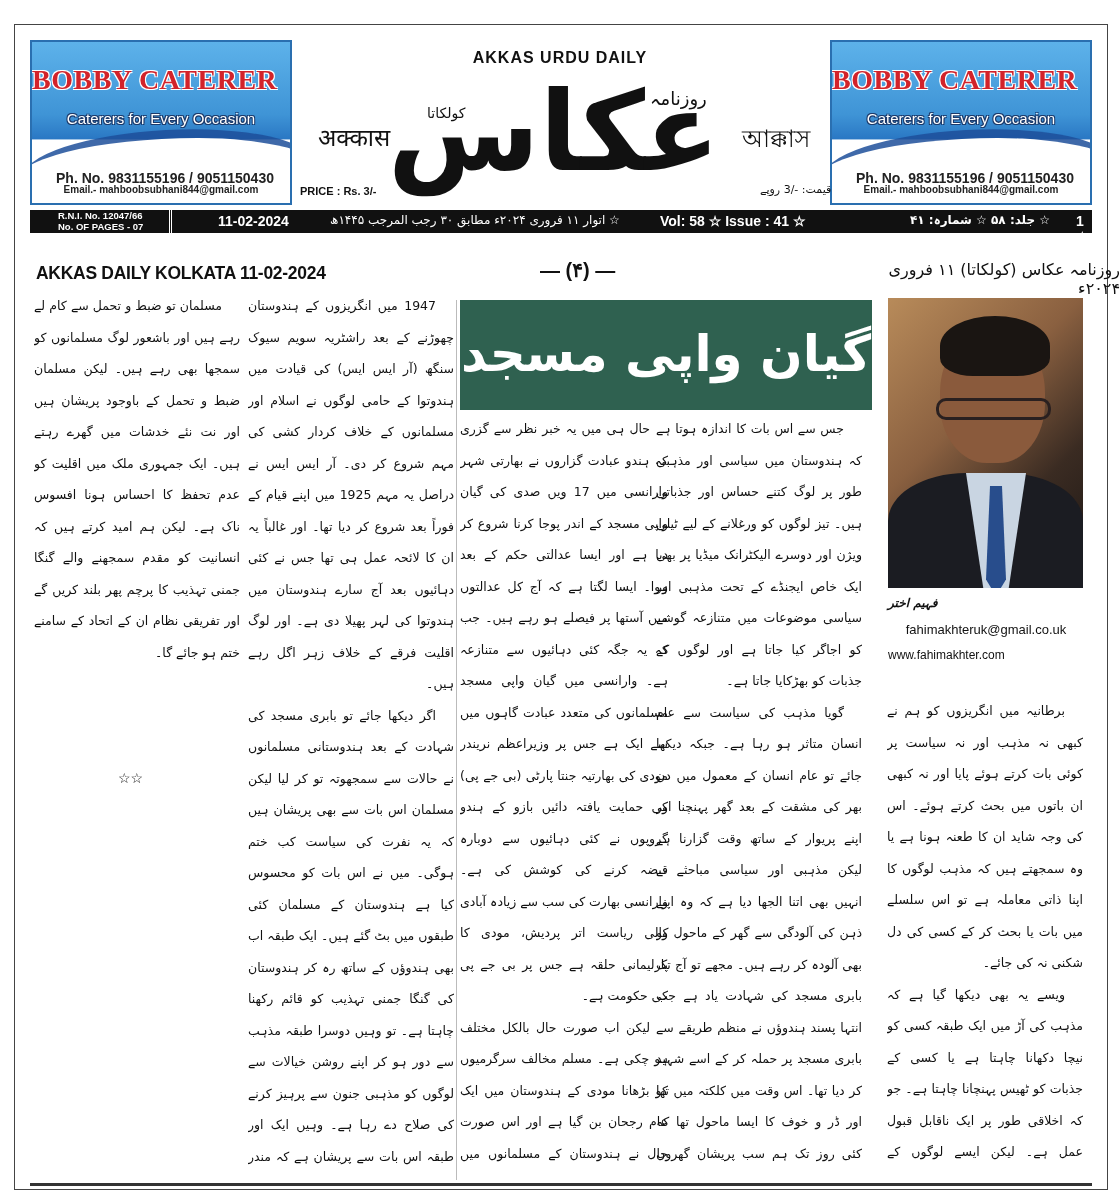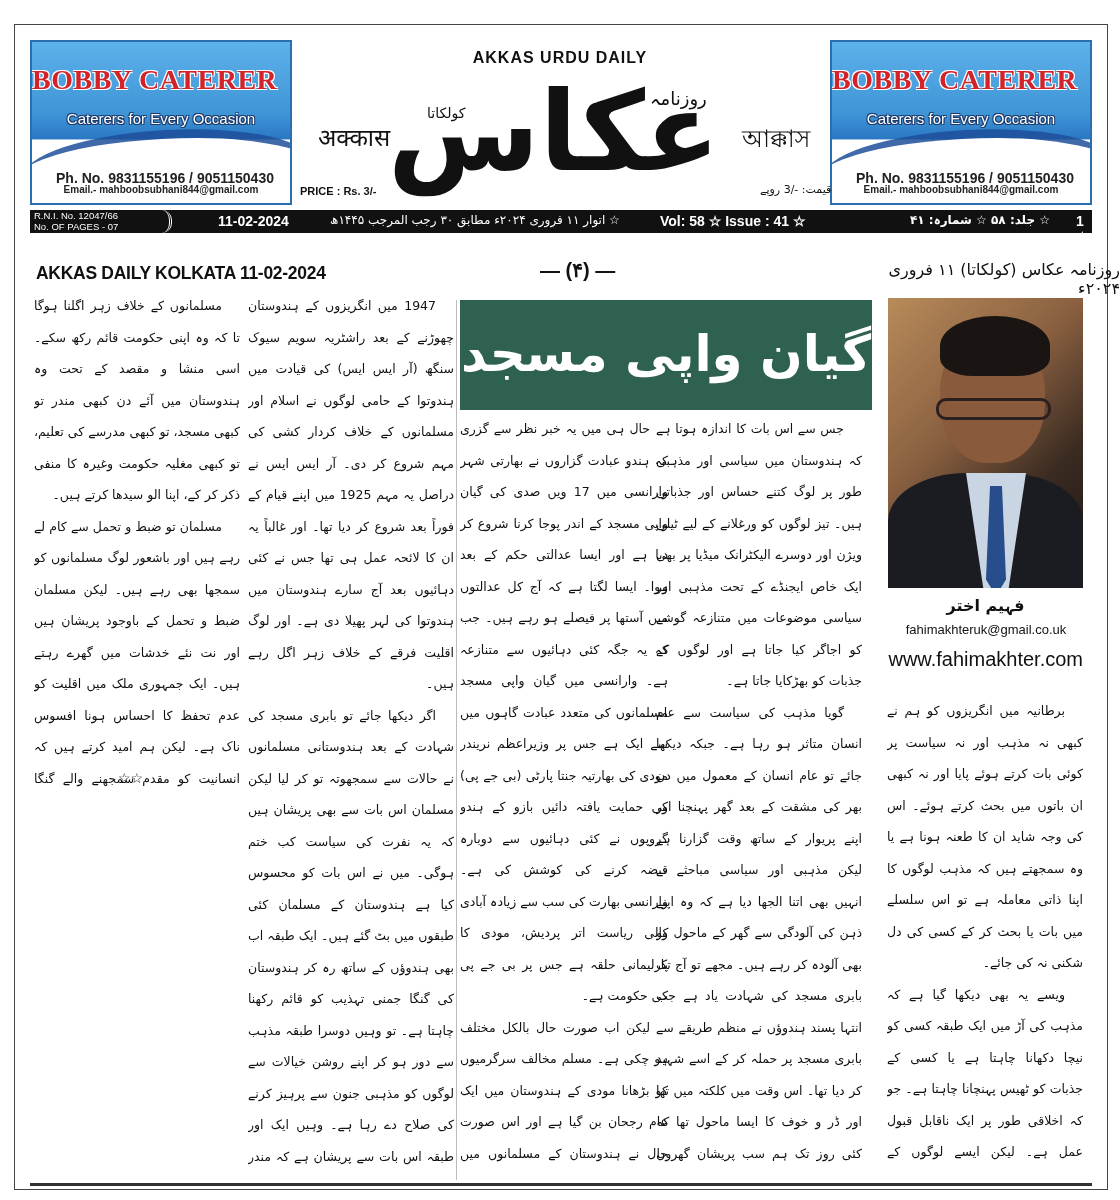--- a/index.html
+++ b/index.html
@@ -31,21 +31,21 @@
         font-family: "DejaVu Sans", sans-serif; font-size: 110px; line-height: 140px; font-weight: bold; direction: rtl; }
   .mast-kolkata { position: absolute; top: 90px; left: 427px; font-family: "DejaVu Sans", sans-serif; font-size: 14px; direction: rtl; margin-top: 15px; }
   .mast-roznama { position: absolute; top: 88px; left: 650px; font-family: "DejaVu Sans", sans-serif; font-size: 18px; direction: rtl; }
   .mast-hindi { position: absolute; top: 120px; left: 318px; font-family: Liberation Mono, monospace; font-size: 24px; }
   .mast-bangla { position: absolute; top: 120px; left: 742px; font-family: "DejaVu Sans", sans-serif; font-size: 24px; }
   .price-en { position: absolute; top: 185px; left: 300px; font-size: 11px; font-weight: bold; }
   .price-ur { position: absolute; top: 183px; left: 760px; font-size: 11px; direction: rtl; font-family: "DejaVu Sans", sans-serif; }
 
   
   .infobar { position: absolute; top: 210px; left: 30px; width: 1062px; height: 23px; background: #111; color: #fff; }
-  .rni { position: absolute; top: 0px; left: 0; width: 142px; height: 23px; background: #111; color: #fff; font-size: 9.5px; font-weight: normal; line-height: 10.5px; padding: 1px 0 0 4px; border-right: 3px double #fff; border-radius: 10px; }
+  .rni { position: absolute; top: 0px; left: 0; width: 142px; height: 23px; background: #111; color: #fff; font-size: 9.5px; font-weight: bold; line-height: 10.5px; padding: 1px 0 0 28px; border-right: 3px double #fff; }
   .info-date { position: absolute; top: 3px; left: 188px; font-size: 14px; font-weight: bold; }
   .info-urdu-date { position: absolute; top: 3px; left: 300px; font-size: 12px; direction: rtl; font-family: "DejaVu Sans", sans-serif; }
   .info-vol { position: absolute; top: 3px; left: 630px; font-size: 14px; font-weight: bold; }
   .info-urdu-vol { position: absolute; top: 3px; left: 880px; font-size: 12px; font-weight: bold; direction: rtl; font-family: "DejaVu Sans", sans-serif; }
   .info-pg { position: absolute; top: 3px; left: 1046px; font-size: 14px; font-weight: bold; }
 
   
   .ph-en { position: absolute; top: 262px; left: 36px; font-size: 19px; font-weight: bold; letter-spacing: -0.3px; transform: scaleX(0.92); transform-origin: left; }
   .ph-pg { position: absolute; top: 258px; left: 540px; font-size: 20px; font-weight: bold; }
   .ph-ur { position: absolute; top: 260px; left: 860px; font-size: 16px; direction: rtl; font-family: "DejaVu Sans", sans-serif; }
@@ -57,23 +57,23 @@
   
   .photo { position: absolute; top: 298px; left: 888px; width: 195px; height: 290px; overflow: hidden;
         background: linear-gradient(135deg, #b88b5a 0%, #8a6040 40%, #3a2b22 70%, #1c1614 100%); }
   .photo .head { position: absolute; left: 52px; top: 30px; width: 105px; height: 135px; background: #8a5a3c; border-radius: 48% 48% 44% 44%; }
   .photo .hair { position: absolute; left: 52px; top: 18px; width: 110px; height: 60px; background: #1a1512; border-radius: 50% 50% 30% 30%; }
   .photo .glasses { position: absolute; left: 48px; top: 100px; width: 115px; height: 22px; border: 3px solid #2a2020; border-radius: 10px; }
   .photo .suit { position: absolute; left: 0; top: 175px; width: 195px; height: 120px; background: #1b1c22; border-radius: 40% 40% 0 0; }
   .photo .shirt { position: absolute; left: 78px; top: 175px; width: 60px; height: 120px; background: #c9d5e2; clip-path: polygon(0 0,100% 0,70% 100%,30% 100%); }
   .photo .tie { position: absolute; left: 98px; top: 188px; width: 20px; height: 110px; background: #284d8c; clip-path: polygon(20% 0,80% 0,100% 85%,50% 100%,0 85%); }
 
-  .author-name { position: absolute; top: 596px; left: 888px; width: 195px; text-align: center; font-size: 16px; font-weight: bold; direction: rtl; font-family: "DejaVu Sans", sans-serif; }
+  .author-name { position: absolute; top: 596px; left: 888px; width: 195px; text-align: left; font-size: 12px; font-weight: bold; direction: rtl; font-family: "DejaVu Sans", sans-serif; font-style: italic; }
   .author-email { position: absolute; top: 622px; left: 880px; width: 212px; text-align: center; font-size: 13px; }
-  .author-web { position: absolute; top: 648px; left: 888px; width: 195px; text-align: right; font-size: 20px; }
+  .author-web { position: absolute; top: 648px; left: 888px; width: 195px; text-align: left; font-size: 12px; }
 
   
   .col { position: absolute; direction: rtl; text-align: justify; font-family: "DejaVu Sans", sans-serif; font-size: 12.5px; line-height: 31.5px; color: #111; overflow: hidden; }
   .col p { margin: 0; text-indent: 18px; }
   .col-1 { left: 887px; top: 695px; width: 196px; height: 470px; }
   .col-2 { left: 656px; top: 413px; width: 206px; height: 752px; }
   .col-3 { left: 460px; top: 413px; width: 208px; height: 752px; }
   .col-4 { left: 248px; top: 290px; width: 206px; height: 875px; }
   .col-5 { left: 34px; top: 290px; width: 206px; height: 500px; }
   .stars { position: absolute; top: 770px; left: 118px; font-size: 14px; }
@@ -154,19 +154,18 @@
 <div class="col col-3">
   <p>حال ہی میں یہ خبر نظر سے گزری کہ ہندو عبادت گزاروں نے بھارتی شہر وارانسی میں 17 ویں صدی کی گیان واپی مسجد کے اندر پوجا کرنا شروع کر دیا ہے اور ایسا عدالتی حکم کے بعد ہوا۔ ایسا لگتا ہے کہ آج کل عدالتوں میں آستھا پر فیصلے ہو رہے ہیں۔ جب کہ یہ جگہ کئی دہائیوں سے متنازعہ ہے۔ وارانسی میں گیان واپی مسجد مسلمانوں کی متعدد عبادت گاہوں میں سے ایک ہے جس پر وزیراعظم نریندر مودی کی بھارتیہ جنتا پارٹی (بی جے پی) کی حمایت یافتہ دائیں بازو کے ہندو گروپوں نے کئی دہائیوں سے دوبارہ قبضہ کرنے کی کوشش کی ہے۔ وارانسی بھارت کی سب سے زیادہ آبادی والی ریاست اتر پردیش، مودی کا پارلیمانی حلقہ ہے جس پر بی جے پی کی حکومت ہے۔</p>
   <p>لیکن اب صورت حال بالکل مختلف ہو چکی ہے۔ مسلم مخالف سرگرمیوں کو بڑھانا مودی کے ہندوستان میں ایک عام رجحان بن گیا ہے اور اس صورت حال نے ہندوستان کے مسلمانوں میں ایک عجیب الجھن پیدا کر دی ہے۔ کیونکہ ریاستی اور قومی سطح پر انتظامیہ نے اس لعنت کو روکنے کے لیے کوئی اقدامات نہیں کر رہی ہے اور اپنے رویے سے انتہا پسندوں کو بڑھاوا دے رہی ہے۔</p>
 </div>
 <div class="col col-4">
   <p>1947 میں انگریزوں کے ہندوستان چھوڑنے کے بعد راشٹریہ سویم سیوک سنگھ (آر ایس ایس) کی قیادت میں ہندوتوا کے حامی لوگوں نے اسلام اور مسلمانوں کے خلاف کردار کشی کی مہم شروع کر دی۔ آر ایس ایس نے دراصل یہ مہم 1925 میں اپنے قیام کے فوراً بعد شروع کر دیا تھا۔ اور غالباً یہ ان کا لائحہ عمل ہی تھا جس نے کئی دہائیوں بعد آج سارے ہندوستان میں ہندوتوا کی لہر پھیلا دی ہے۔ اور لوگ اقلیت فرقے کے خلاف زہر اگل رہے ہیں۔</p>
   <p>اگر دیکھا جائے تو بابری مسجد کی شہادت کے بعد ہندوستانی مسلمانوں نے حالات سے سمجھوتہ تو کر لیا لیکن مسلمان اس بات سے بھی پریشان ہیں کہ یہ نفرت کی سیاست کب ختم ہوگی۔ میں نے اس بات کو محسوس کیا ہے ہندوستان کے مسلمان کئی طبقوں میں بٹ گئے ہیں۔ ایک طبقہ اب بھی ہندوؤں کے ساتھ رہ کر ہندوستان کی گنگا جمنی تہذیب کو قائم رکھنا چاہتا ہے۔ تو وہیں دوسرا طبقہ مذہب سے دور ہو کر اپنے روشن خیالات سے لوگوں کو مذہبی جنون سے پرہیز کرنے کی صلاح دے رہا ہے۔ وہیں ایک اور طبقہ اس بات سے پریشان ہے کہ مندر مسجد کی سیاست کیا گل کھلائے گی۔ وہیں ایک اور طبقہ مسلمانوں کے مذہب، مدرسے، اور اسلامی رسومات کے حملے سے بھی کافی تشویش میں مبتلا ہے۔</p>
 
 </div>
 <div class="col col-5">
-  <p>مسلمانوں کے خلاف زہر اگلنا ہوگا تا کہ وہ اپنی حکومت قائم رکھ سکے۔ اسی منشا و مقصد کے تحت وہ ہندوستان میں آئے دن کبھی مندر تو کبھی مسجد، تو کبھی مدرسے کی تعلیم، تو کبھی مغلیہ حکومت وغیرہ کا منفی ذکر کر کے، اپنا الو سیدھا کرتے ہیں۔</p>
   <p>مسلمان تو ضبط و تحمل سے کام لے رہے ہیں اور باشعور لوگ مسلمانوں کو سمجھا بھی رہے ہیں۔ لیکن مسلمان ضبط و تحمل کے باوجود پریشان ہیں اور نت نئے خدشات میں گھرے رہتے ہیں۔ ایک جمہوری ملک میں اقلیت کو عدم تحفظ کا احساس ہونا افسوس ناک ہے۔ لیکن ہم امید کرتے ہیں کہ انسانیت کو مقدم سمجھنے والے گنگا جمنی تہذیب کا پرچم پھر بلند کریں گے اور تفریقی نظام ان کے اتحاد کے سامنے ختم ہو جائے گا۔</p>
 </div>
 <div class="stars">☆☆</div>
 
 <div class="vrule" style="left:456px;top:300px;height:880px;"></div>
 <div class="rule-bottom"></div>
 
 </body></html>

